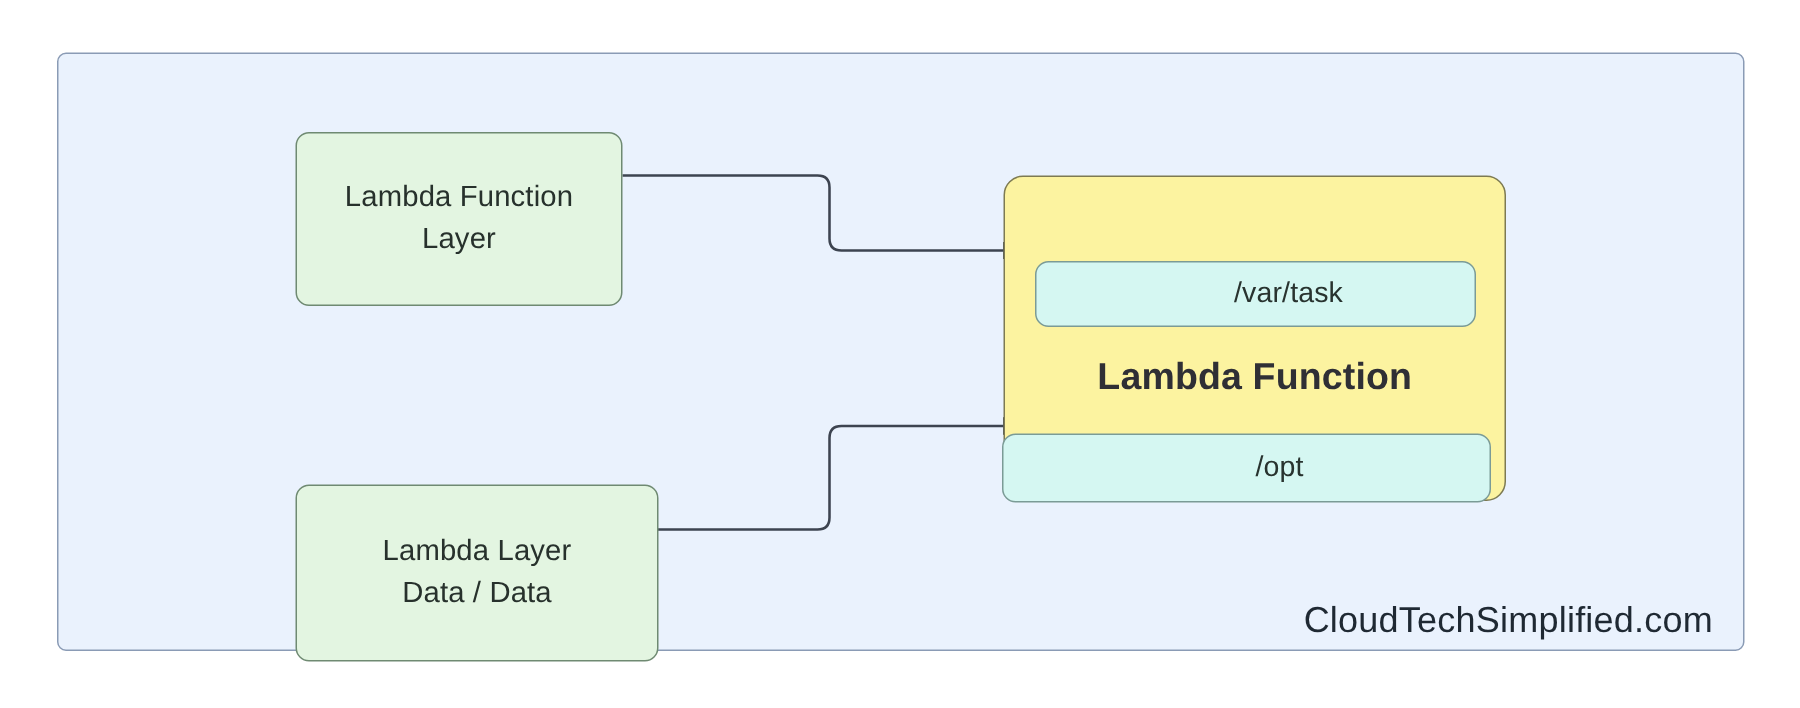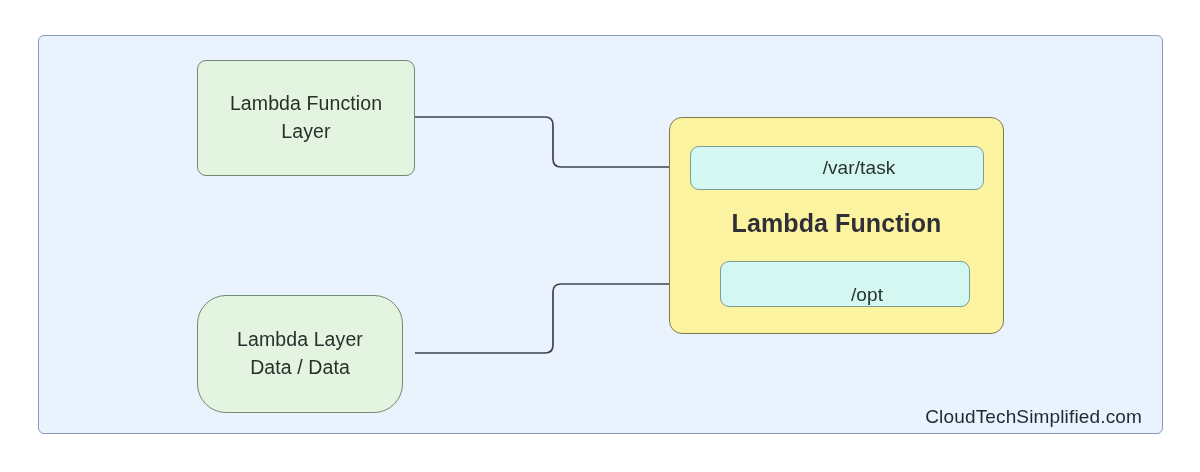--- a/index.html
+++ b/index.html
@@ -44,20 +44,21 @@
     pointer-events: none;
   }
 
   .node {
     position: absolute;
     box-sizing: border-box;
     display: flex;
     align-items: center;
     justify-content: center;
     text-align: center;
+    margin-top: 28px;
   }
 
   
   .green-box {
     background: #e3f5e1;
     border: 1.4px solid #6f8a72;
     border-radius: 9px;
     color: #27312c;
     font-size: 19.5px;
     line-height: 1.42;
@@ -67,23 +68,22 @@
   #lambda-function-code-box {
     left: 197px;
     top: 60px;
     width: 218px;
     height: 116px;
   }
 
   #lambda-layer-code-box {
     left: 197px;
     top: 295px;
-    width: 206px;
+    width: 242px;
     height: 118px;
-    border-radius: 29px;
   }
 
   
   #lambda-function-container {
     position: absolute;
     left: 669px;
     top: 117px;
     width: 335px;
     height: 217px;
     background: #fcf3a0;
@@ -104,45 +104,44 @@
   }
 
   #var-task-box {
     left: 690px;
     top: 146px;
     width: 294px;
     height: 44px;
   }
 
   #opt-box {
-    left: 720px;
+    left: 668px;
     top: 261px;
-    width: 250px;
+    width: 326px;
     height: 46px;
-    align-items: flex-end;
   }
 
   
   #lambda-function-title {
     left: 669px;
     top: 203px;
     width: 335px;
     height: 40px;
     font-size: 25px;
     font-weight: bold;
     color: #2f2f35;
     letter-spacing: 0.1px;
   }
 
   
   #watermark {
     position: absolute;
     right: 58px;
     bottom: 44px;
-    font-size: 19px;
+    font-size: 24px;
     color: #1f2933;
     letter-spacing: 0.15px;
     white-space: nowrap;
   }
 
   .line-break { display: block; }
 </style>
 </head>
 <body>
 

